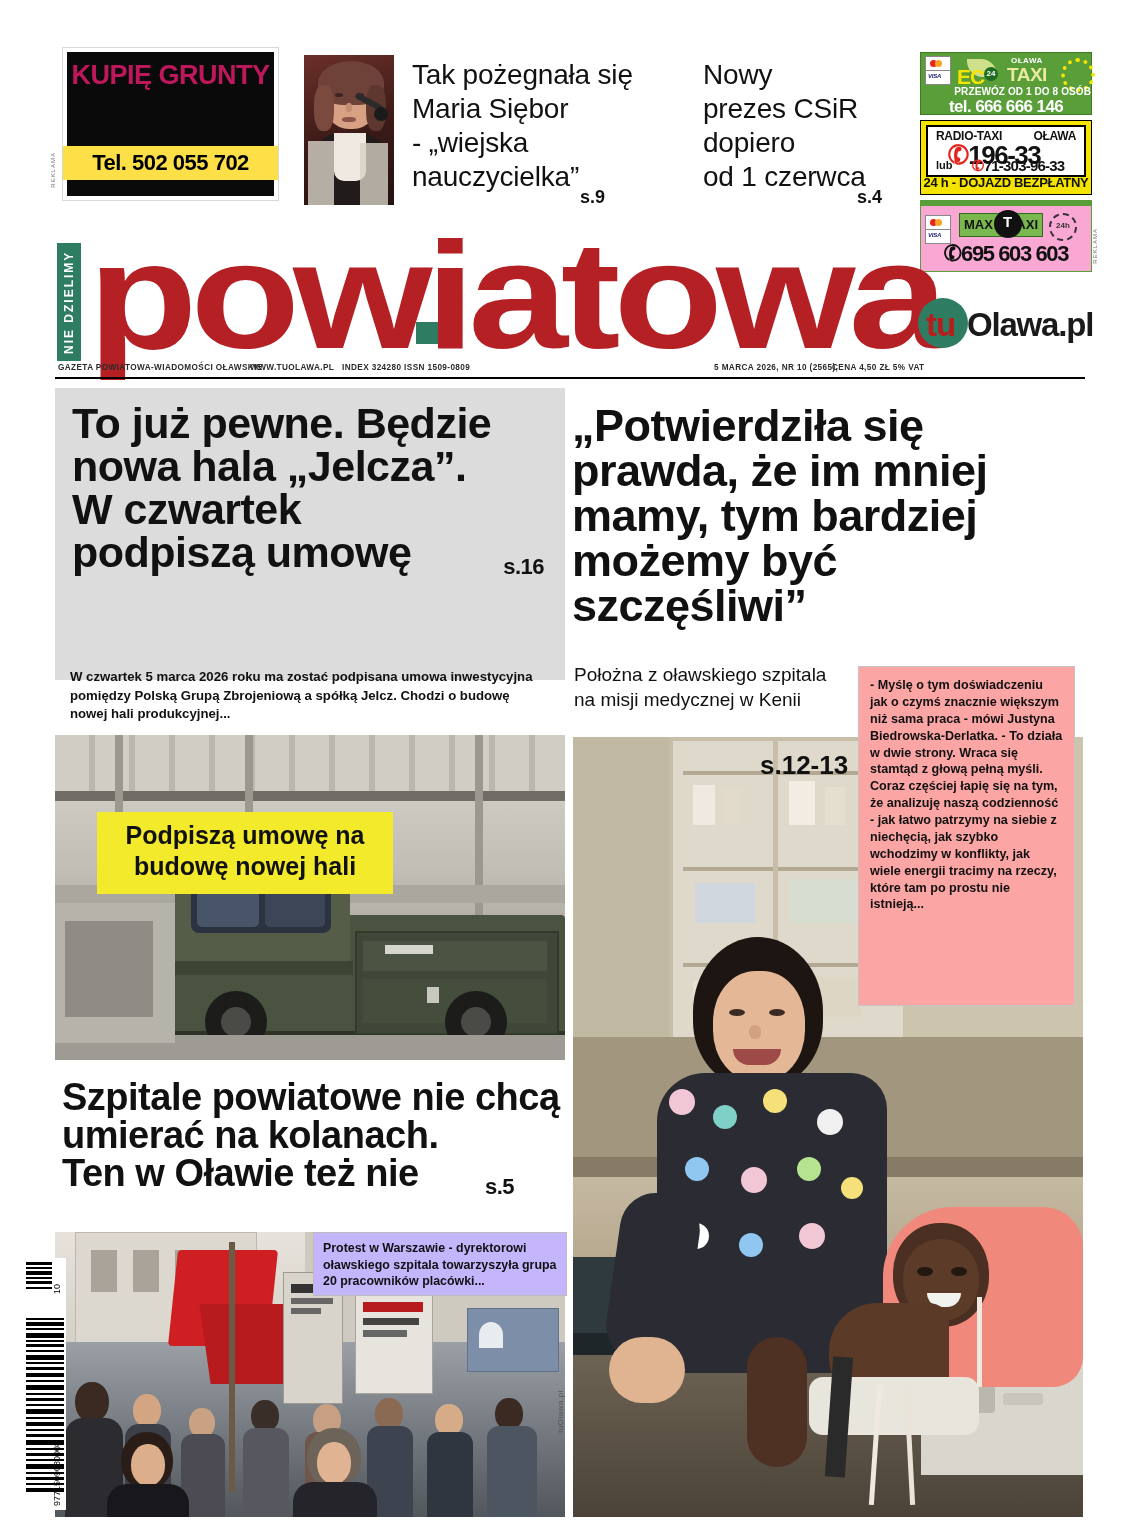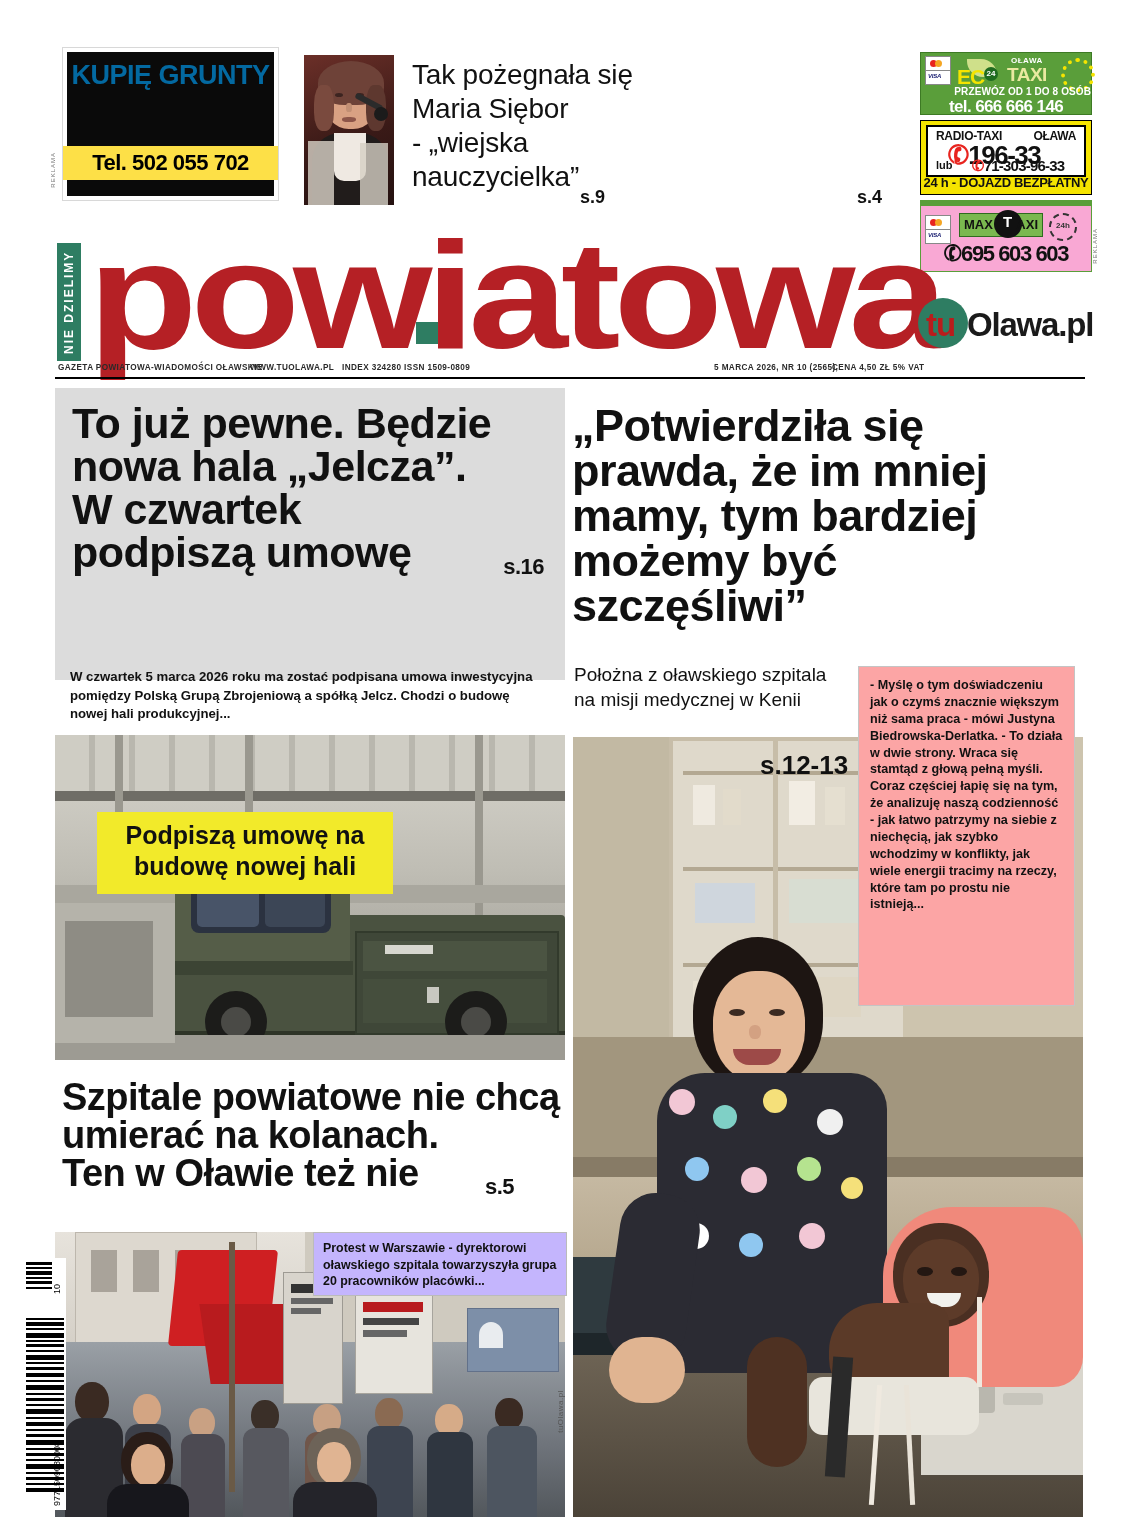--- a/index.html
+++ b/index.html
@@ -8,21 +8,21 @@
 
   
   .abs{position:absolute;}
   .hl{font-weight:700;letter-spacing:-0.5px;line-height:1.0;
       font-family:"Liberation Sans Narrow","Liberation Sans",sans-serif;
       font-stretch:condensed;}
 
   
   #ad-left{left:62px;top:47px;width:215px;height:152px;background:#fff;border:1px solid #d8d8d8;}
   #ad-left .blk{position:absolute;left:4px;top:4px;right:4px;bottom:4px;background:#0a0a0a;}
-  #ad-left .l1{position:absolute;left:0;right:0;top:12px;text-align:center;color:#0369a1;
+  #ad-left .l1{position:absolute;left:0;right:0;top:12px;text-align:center;color:#be185d;
      font-weight:700;font-size:27px;letter-spacing:-0.5px;font-family:"Liberation Sans Narrow","Liberation Sans",sans-serif;}
   #ad-left .l2{position:absolute;left:0;right:0;top:47px;text-align:center;color:#ffe400;
      font-weight:700;font-size:19px;line-height:1.15;font-family:"Liberation Sans Narrow","Liberation Sans",sans-serif;}
   #ad-left .ystrip{position:absolute;left:0;right:0;top:98px;height:34px;background:#fde047;}
   #ad-left .ystrip span{display:block;text-align:center;color:#000;font-weight:700;font-size:22px;line-height:34px;
      letter-spacing:-0.5px;font-family:"Liberation Sans Narrow","Liberation Sans",sans-serif;}
   .rekl-v{position:absolute;font-size:6px;letter-spacing:1px;color:#777;
      writing-mode:vertical-rl;transform:rotate(180deg);}
 
   
@@ -176,20 +176,24 @@
     <div class="sky" style="left:50px;top:44px;width:30px;height:6px;background:#2b2b2b;transform:rotate(28deg);border-radius:3px;"></div>
     <div class="sky" style="left:70px;top:52px;width:14px;height:14px;border-radius:50%;background:#1b1b1b;"></div>
   </div>
 
   <div class="abs teaser-txt" style="left:412px;top:58px;width:230px;white-space:pre-line;">Tak pożegnała się
 Maria Siębor
 -  „wiejska
 nauczycielka”</div>
   <div class="abs pg" style="left:580px;top:187px;">s.9</div>
 
+  <div class="abs teaser-txt" style="left:703px;top:58px;width:200px;white-space:pre-line;">Nowy
+prezes CSiR
+dopiero
+od 1 czerwca</div>
   <div class="abs pg" style="left:857px;top:187px;">s.4</div>
 
   <div class="abs" id="ad-eco">
     <div class="cards">
       <div class="card-mc">
           <i class="mc-a"></i>
           <i class="mc-b"></i>
         </div>
       <div class="card-visa">
           <i class="visa-t">VISA</i>

